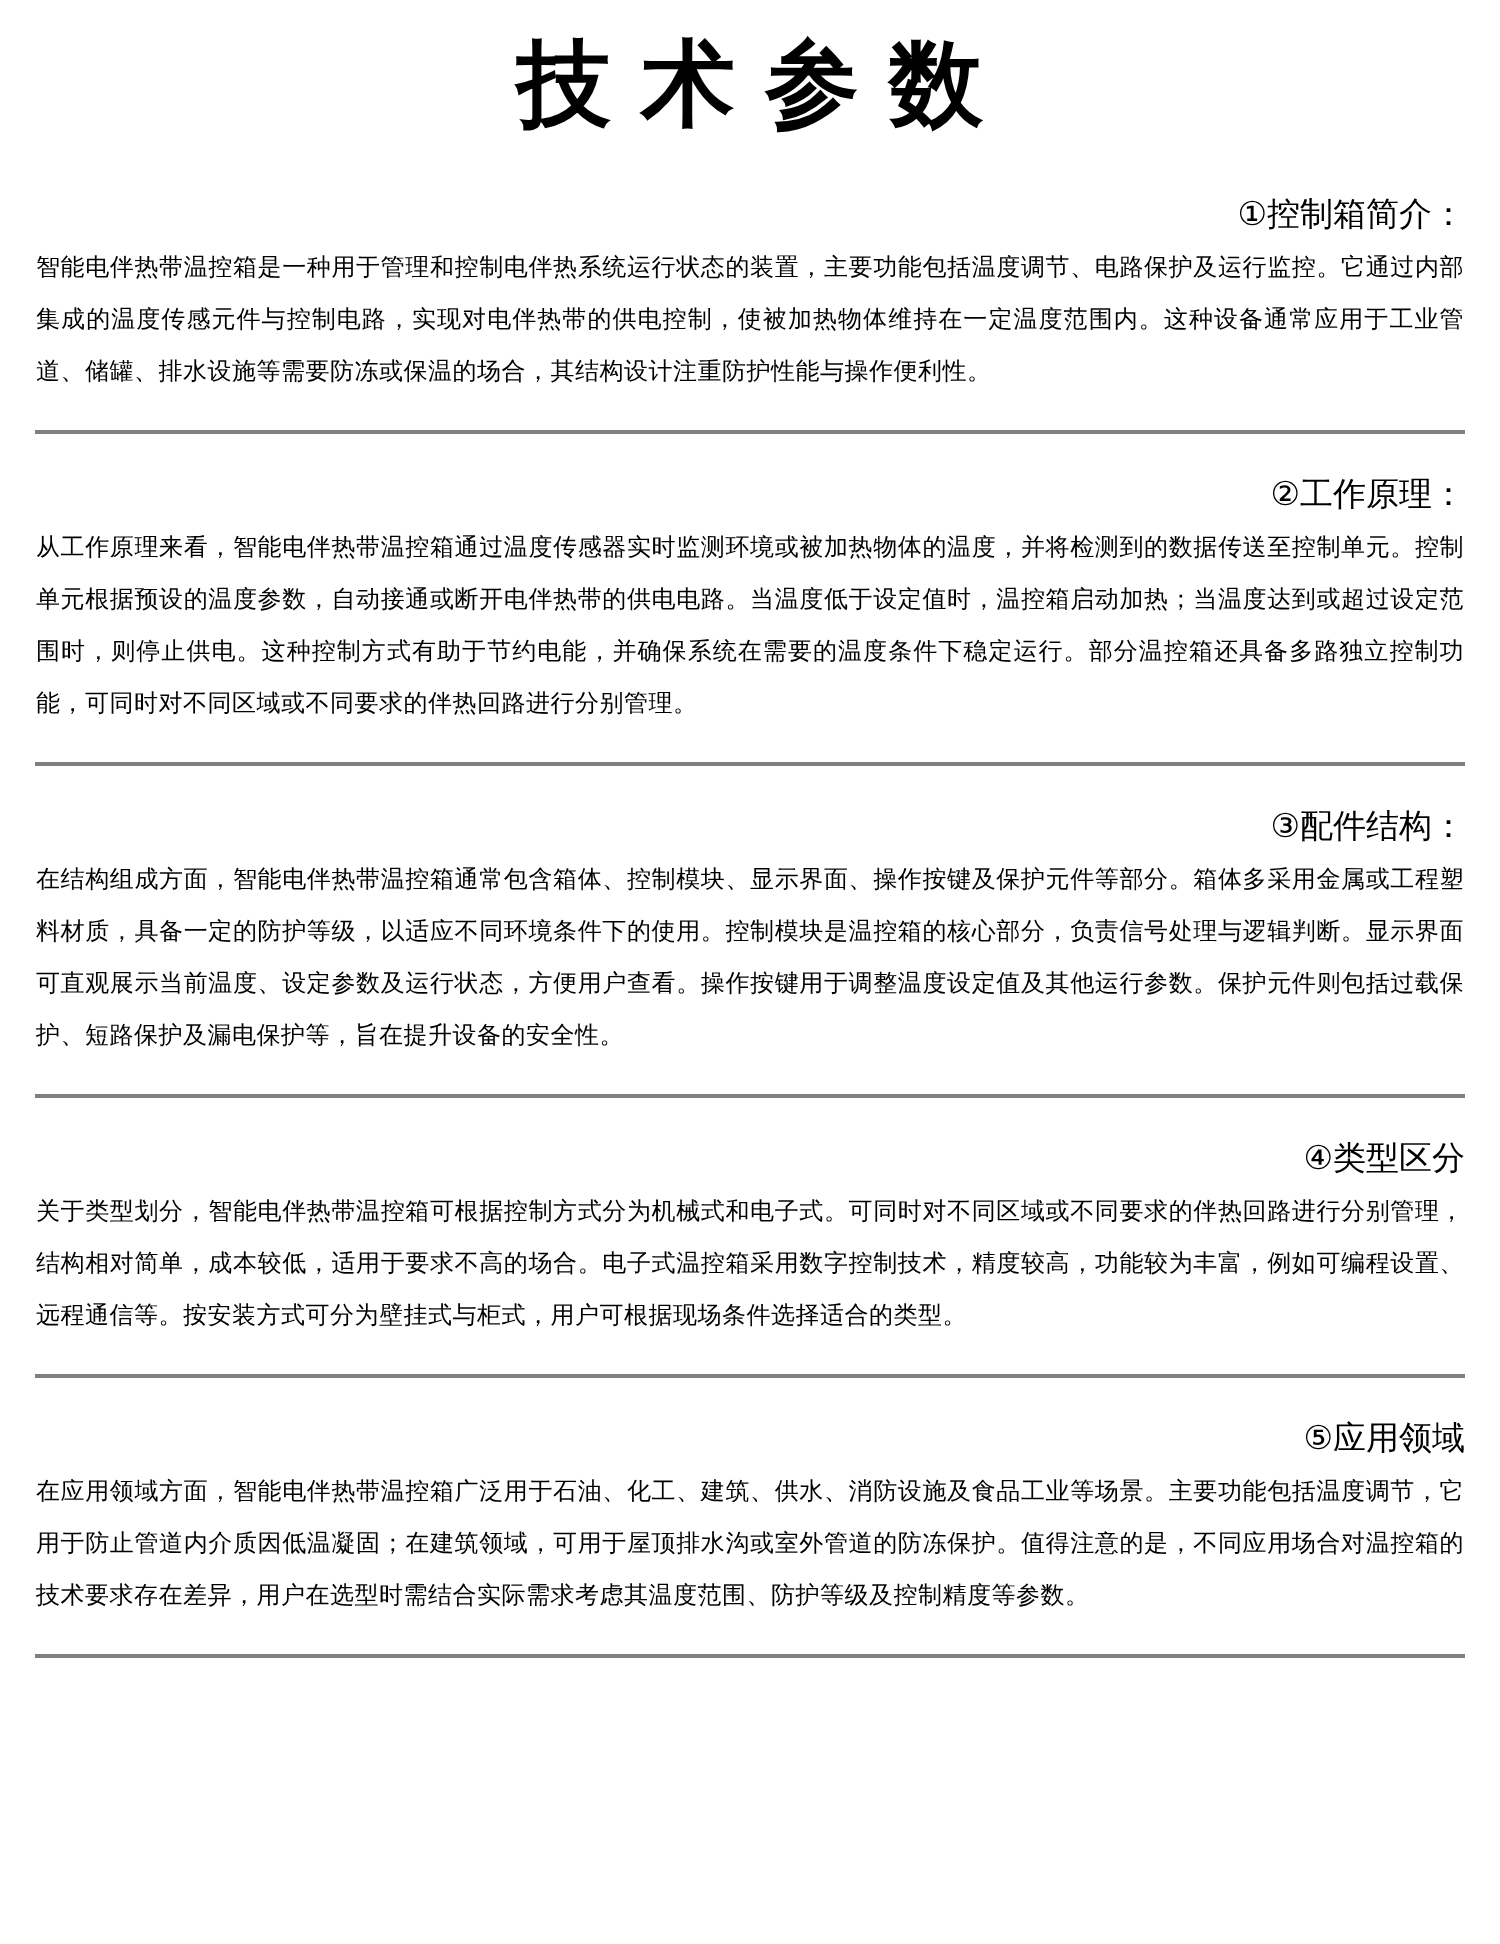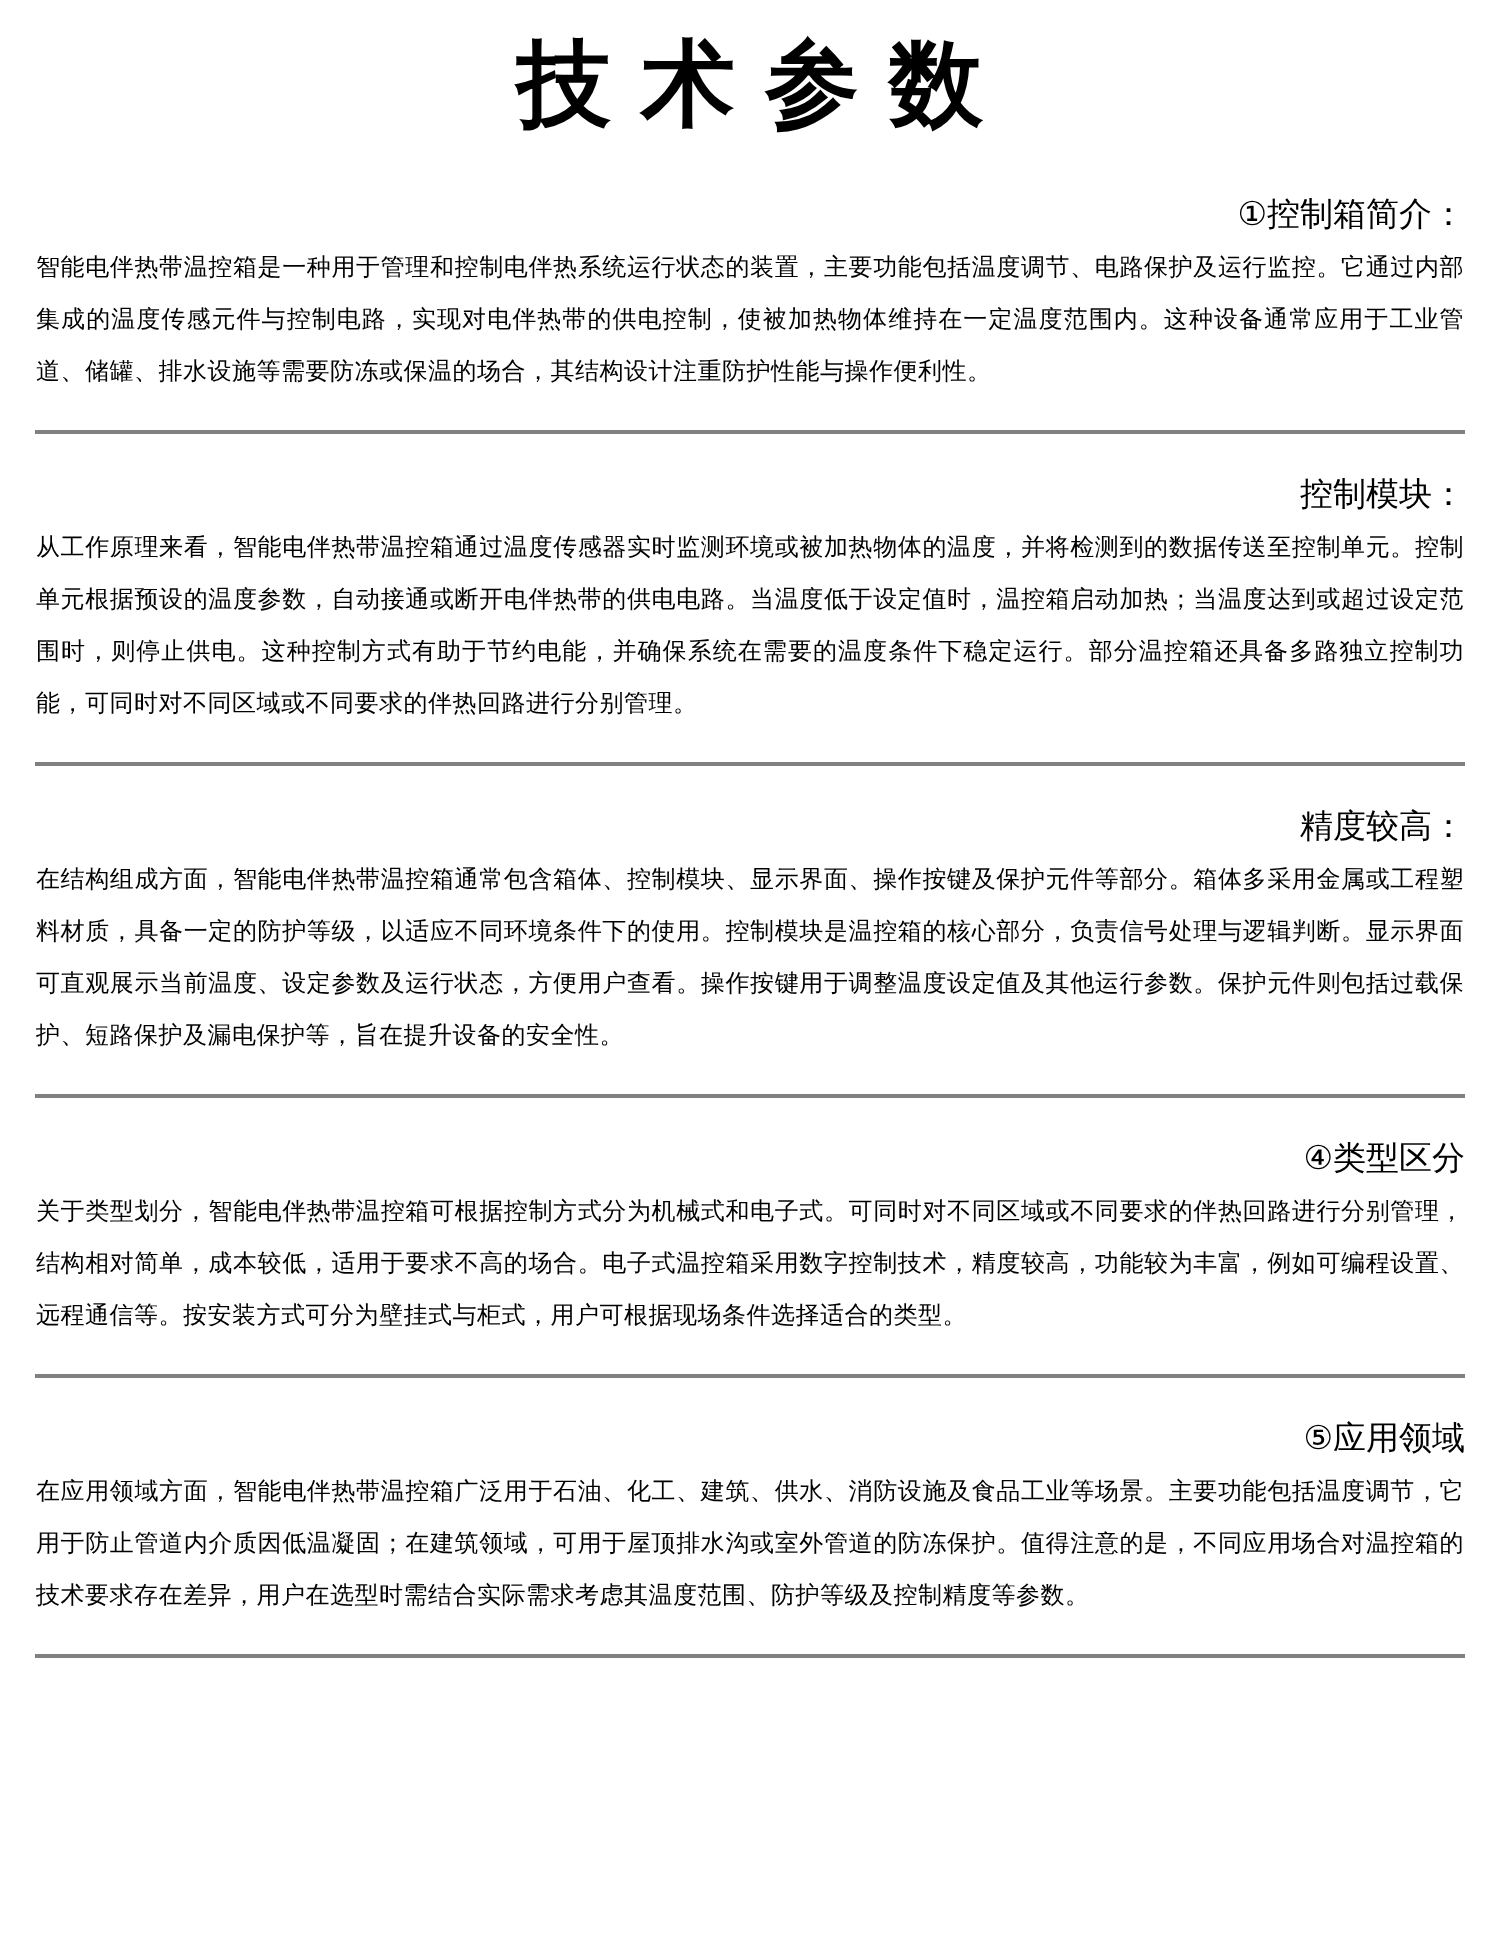--- a/index.html
+++ b/index.html
@@ -54,26 +54,26 @@
 <div class="page">
 
   <h1 class="page-title">技术参数</h1>
 
   <div class="section">
     <div class="section-heading">①控制箱简介：</div>
     <p class="section-body">智能电伴热带温控箱是一种用于管理和控制电伴热系统运行状态的装置，主要功能包括温度调节、电路保护及运行监控。它通过内部集成的温度传感元件与控制电路，实现对电伴热带的供电控制，使被加热物体维持在一定温度范围内。这种设备通常应用于工业管道、储罐、排水设施等需要防冻或保温的场合，其结构设计注重防护性能与操作便利性。</p>
   </div>
 
   <div class="section">
-    <div class="section-heading">控制模块：</div>
+    <div class="section-heading">②工作原理：</div>
     <p class="section-body">从工作原理来看，智能电伴热带温控箱通过温度传感器实时监测环境或被加热物体的温度，并将检测到的数据传送至控制单元。控制单元根据预设的温度参数，自动接通或断开电伴热带的供电电路。当温度低于设定值时，温控箱启动加热；当温度达到或超过设定范围时，则停止供电。这种控制方式有助于节约电能，并确保系统在需要的温度条件下稳定运行。部分温控箱还具备多路独立控制功能，可同时对不同区域或不同要求的伴热回路进行分别管理。</p>
   </div>
 
   <div class="section">
-    <div class="section-heading">精度较高：</div>
+    <div class="section-heading">③配件结构：</div>
     <p class="section-body">在结构组成方面，智能电伴热带温控箱通常包含箱体、控制模块、显示界面、操作按键及保护元件等部分。箱体多采用金属或工程塑料材质，具备一定的防护等级，以适应不同环境条件下的使用。控制模块是温控箱的核心部分，负责信号处理与逻辑判断。显示界面可直观展示当前温度、设定参数及运行状态，方便用户查看。操作按键用于调整温度设定值及其他运行参数。保护元件则包括过载保护、短路保护及漏电保护等，旨在提升设备的安全性。</p>
   </div>
 
   <div class="section">
     <div class="section-heading">④类型区分</div>
     <p class="section-body">关于类型划分，智能电伴热带温控箱可根据控制方式分为机械式和电子式。可同时对不同区域或不同要求的伴热回路进行分别管理，结构相对简单，成本较低，适用于要求不高的场合。电子式温控箱采用数字控制技术，精度较高，功能较为丰富，例如可编程设置、远程通信等。按安装方式可分为壁挂式与柜式，用户可根据现场条件选择适合的类型。</p>
   </div>
 
   <div class="section">
     <div class="section-heading">⑤应用领域</div>

